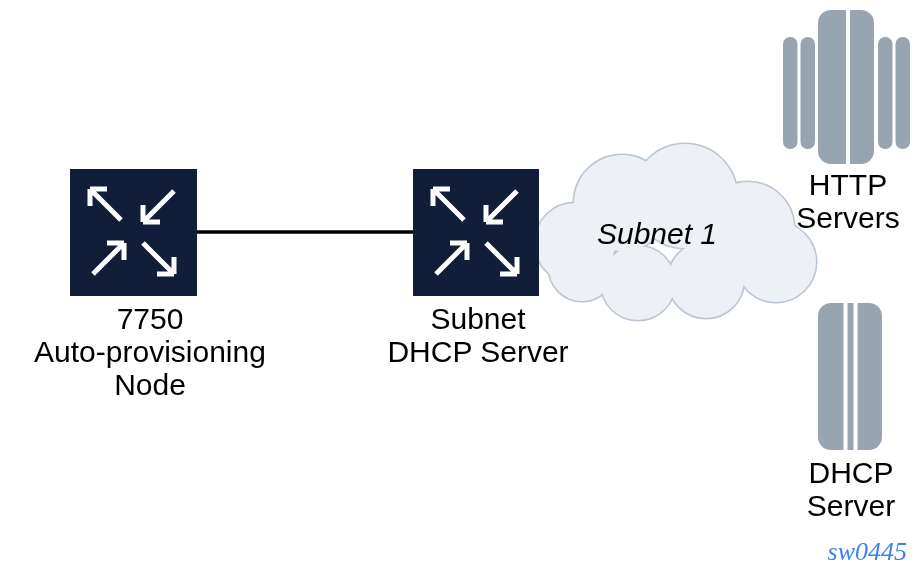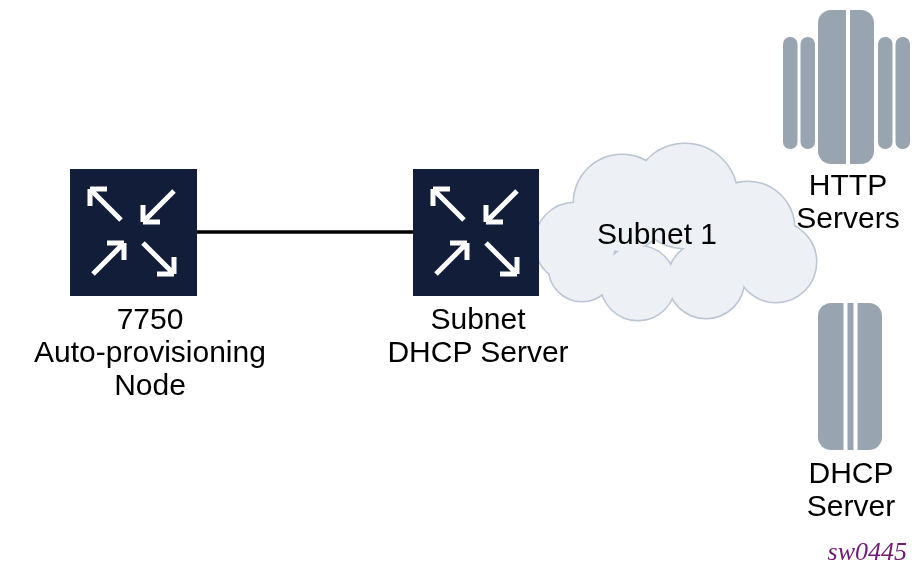--- a/index.html
+++ b/index.html
@@ -25,21 +25,21 @@
     text-align: center;
     color: #000000;
     font-size: 30px;
     line-height: 33px;
     font-family: "Liberation Sans", sans-serif;
     white-space: nowrap;
   }
   .figure-id {
     position: absolute;
     text-align: right;
-    color: #701a75;
+    color: #3b82f6;
     font-family: "Liberation Serif", serif;
     font-style: italic;
     font-size: 26px;
     line-height: 30px;
   }
 </style>
 </head>
 <body>
 
 <div class="stage">
@@ -109,21 +109,21 @@
     <div>7750</div>
     <div>Auto-provisioning</div>
     <div>Node</div>
   </div>
 
   <div class="label" style="left:318px; top:302px; width:320px;">
     <div>Subnet</div>
     <div>DHCP Server</div>
   </div>
 
-  <div class="label" style="left:557px; top:217px; width:200px;">Subnet 1</div>
+  <div class="label" style="left:557px; top:217px; width:200px;font-style:italic;">Subnet 1</div>
 
   <div class="label" style="left:738px; top:168px; width:220px;">
     <div>HTTP</div>
     <div>Servers</div>
   </div>
 
   <div class="label" style="left:741px; top:456px; width:220px;">
     <div>DHCP</div>
     <div>Server</div>
   </div>

